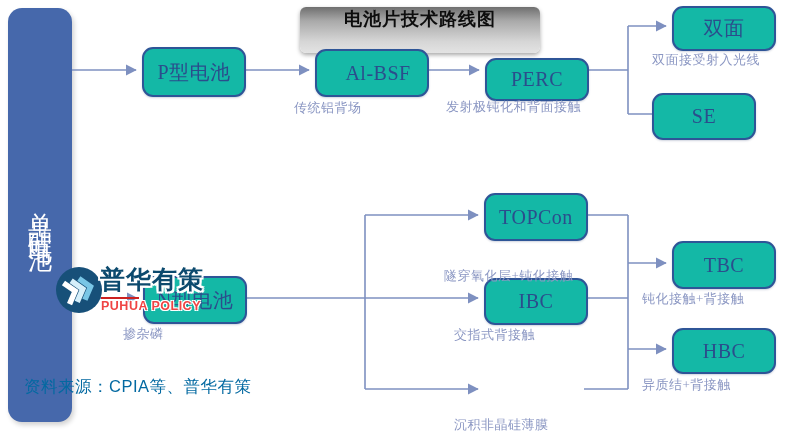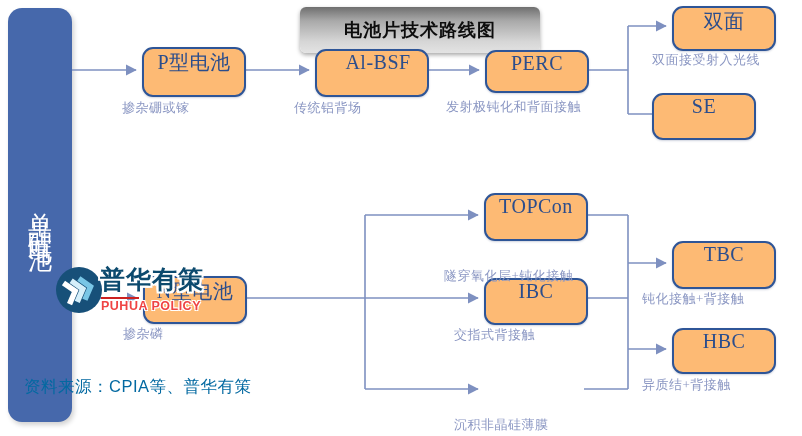--- a/index.html
+++ b/index.html
@@ -16,39 +16,39 @@
   }
   #root-bar span{
     writing-mode:vertical-rl;text-orientation:upright;
     color:#fff;font-size:24px;letter-spacing:9px;line-height:1;
   }
   
   #title-box{
     position:absolute;left:300px;top:7px;width:240px;height:46px;
     border-radius:6px;
     background:linear-gradient(180deg,#6f6f6f 0%,#a9a9a9 30%,#d6d6d6 75%,#e3e3e3 100%);
-    display:flex;align-items:center;justify-content:center;
+    display:flex;align-items:flex-start;justify-content:center;
     box-shadow:0 2px 4px rgba(0,0,0,.35);
   }
   #title-box span{
     font-family:"Liberation Sans","DejaVu Sans",sans-serif;
     font-size:18px;font-weight:600;color:#0d0d0d;letter-spacing:1px;
   }
   
   #wires{position:absolute;left:0;top:0;width:802px;height:436px;z-index:1;}
   
   .node{
-    position:absolute;background:#fdba74;border:2.5px solid #2e5597;border-radius:11px;
-    display:flex;align-items:flex-start;justify-content:center;z-index:2;
+    position:absolute;background:#14b8a6;border:2.5px solid #2e5597;border-radius:11px;
+    display:flex;align-items:center;justify-content:center;z-index:2;
     box-shadow:0 1px 2px rgba(40,60,110,.22);
   }
   .node span{color:#2b4d8c;font-size:20px;letter-spacing:.5px;}
   #n-p{left:142px;top:47px;width:100px;height:46px;}
   #n-albsf{left:315px;top:49px;width:98px;height:44px;padding-left:12px;}
-  #n-perc{left:485px;top:50px;width:100px;height:39px;border-radius:11px;}
+  #n-perc{left:485px;top:58px;width:100px;height:39px;border-radius:11px;}
   #n-bifacial{left:672px;top:6px;width:100px;height:41px;}
   #n-se{left:652px;top:93px;width:100px;height:43px;}
   #n-n{left:143px;top:276px;width:100px;height:44px;}
   #n-topcon{left:484px;top:193px;width:100px;height:44px;}
   #n-ibc{left:484px;top:278px;width:100px;height:43px;}
   #n-hjt{left:484px;top:367px;width:100px;height:44px;}
   #n-tbc{left:672px;top:241px;width:100px;height:44px;}
   #n-hbc{left:672px;top:328px;width:100px;height:42px;}
   
   .note{
@@ -155,21 +155,20 @@
   <div class="node" id="n-ibc">
       <span>IBC</span>
     </div>
   <div class="node" id="n-tbc">
       <span>TBC</span>
     </div>
   <div class="node" id="n-hbc">
       <span>HBC</span>
     </div>
 
-  <div class="note" id="note-p">掺杂硼或镓</div>
   <div class="note" id="note-albsf">传统铝背场</div>
   <div class="note" id="note-perc">发射极钝化和背面接触</div>
   <div class="note" id="note-bifacial">双面接受射入光线</div>
   <div class="note" id="note-n">掺杂磷</div>
   <div class="note" id="note-topcon">隧穿氧化层+钝化接触</div>
   <div class="note" id="note-ibc">交指式背接触</div>
   <div class="note" id="note-hjt">沉积非晶硅薄膜</div>
   <div class="note" id="note-tbc">钝化接触+背接触</div>
   <div class="note" id="note-hbc">异质结+背接触</div>
 

